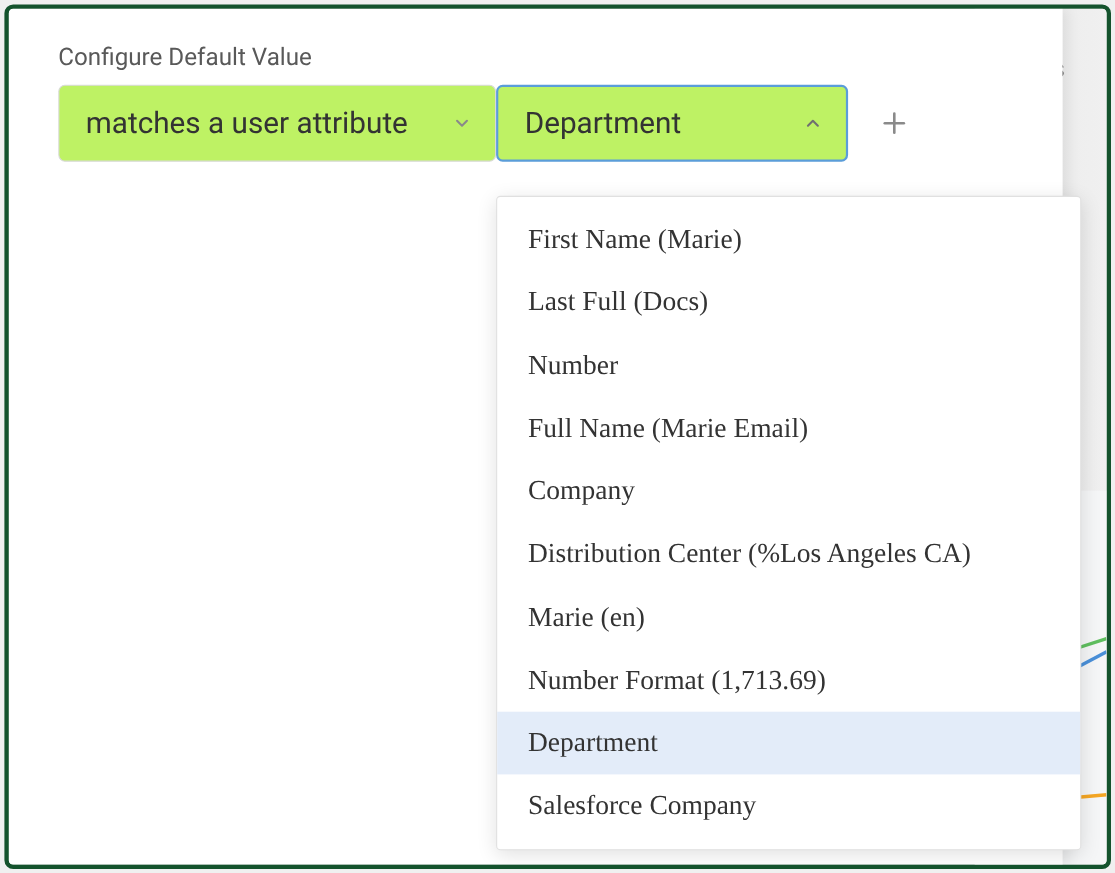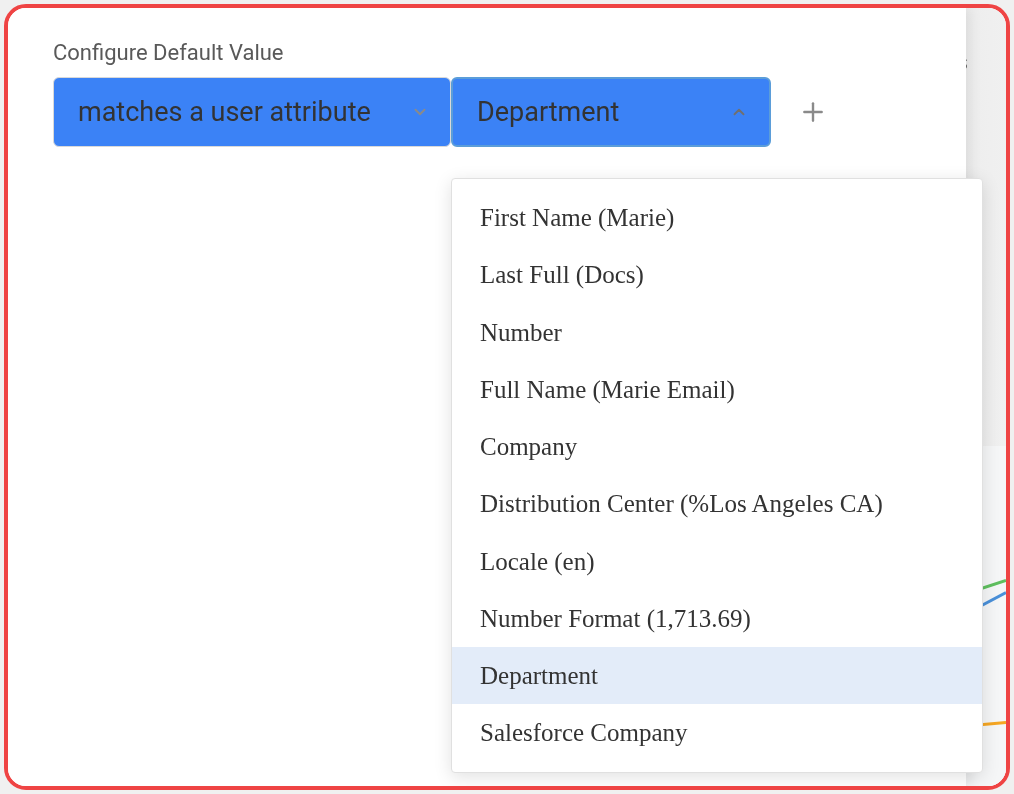--- a/index.html
+++ b/index.html
@@ -16,22 +16,22 @@
       overflow: hidden;
       position: relative;
     }
     
     .outer-frame {
       position: absolute;
       top: 4px;
       left: 4px;
       right: 4px;
       bottom: 4px;
-      border: 4px solid #ef4444;
-      border-radius: 22px;
+      border: 4px solid #14532d;
+      border-radius: 8px;
       overflow: hidden;
       background: #fff;
     }
     
     .background-content {
       position: absolute;
       top: 0;
       right: 0;
       bottom: 0;
       width: 120px;
@@ -118,21 +118,21 @@
     }
     
     .select-control {
       display: flex;
       align-items: center;
       justify-content: space-between;
       border: 1px solid #d9d9d9;
       border-radius: 6px;
       height: 70px;
       padding: 0 20px 0 24px;
-      background: #3b82f6;
+      background: #bef264;
       cursor: pointer;
       font-size: 27px;
       color: #333;
     }
     
     .select-control.condition {
       width: 398px;
     }
     
     .select-control.attribute {
@@ -255,20 +255,20 @@
     </div>
 
     <div class="dropdown-menu" id="dropdown-menu">
 
     <div class="dropdown-item">First Name (Marie)</div>
         <div class="dropdown-item">Last Full (Docs)</div>
         <div class="dropdown-item">Number</div>
         <div class="dropdown-item">Full Name (Marie Email)</div>
         <div class="dropdown-item">Company</div>
         <div class="dropdown-item">Distribution Center (%Los Angeles CA)</div>
-        <div class="dropdown-item">Locale (en)</div>
+        <div class="dropdown-item">Marie (en)</div>
         <div class="dropdown-item">Number Format (1,713.69)</div>
         <div class="dropdown-item selected">Department</div>
         <div class="dropdown-item">Salesforce Company</div>
       </div>
 
   </div>
 </div>
 
 </body></html>

